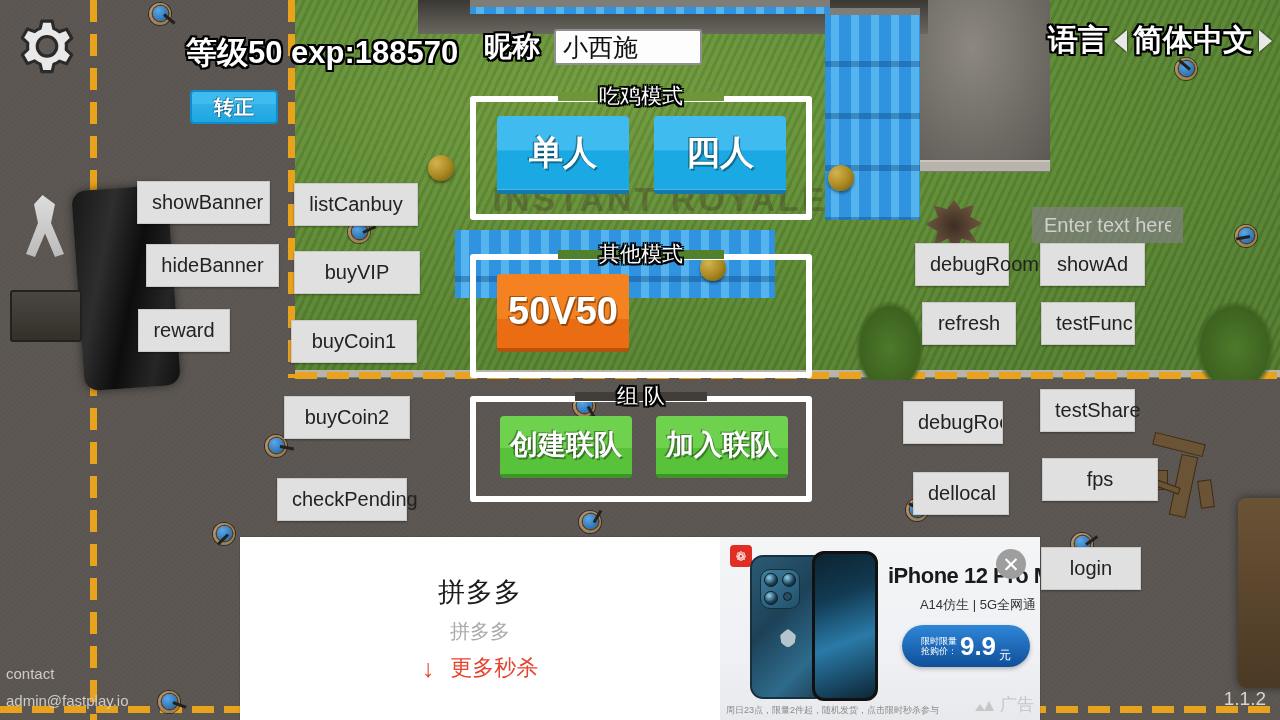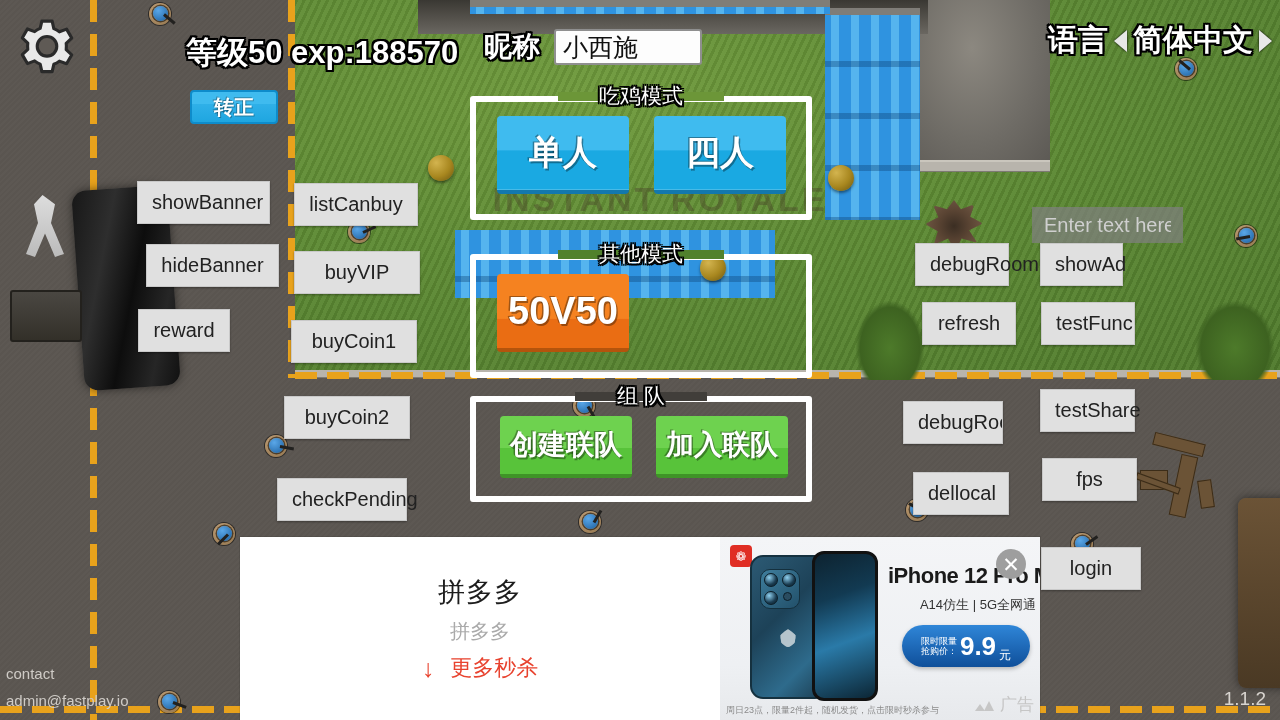--- a/index.html
+++ b/index.html
@@ -504,28 +504,28 @@
 
   <div class="dbtn" style="left:294px; top:183px; width:124px;">listCanbuy</div>
   <div class="dbtn" style="left:294px; top:251px; width:126px;">buyVIP</div>
   <div class="dbtn" style="left:291px; top:320px; width:126px;">buyCoin1</div>
   <div class="dbtn" style="left:284px; top:396px; width:126px;">buyCoin2</div>
   <div class="dbtn" style="left:277px; top:478px; width:130px;">checkPending</div>
 
   <input class="dinput" style="left: 1032px; top: 207px; width: 151px; height: 36px;" type="text" placeholder="Enter text here...">
 
   <div class="dbtn" style="left:915px; top:243px; width:94px;">debugRoom</div>
-  <div class="dbtn" style="left:1040px; top:243px; width:83px;">showAd</div>
+  <div class="dbtn" style="left:1040px; top:243px; width:105px;">showAd</div>
   <div class="dbtn" style="left:922px; top:302px; width:94px;">refresh</div>
   <div class="dbtn" style="left:1041px; top:302px; width:94px;">testFunc</div>
 
   <div class="dbtn" style="left:903px; top:401px; width:100px; overflow:hidden;">debugRoom</div>
   <div class="dbtn" style="left:1040px; top:389px; width:95px;">testShare</div>
   <div class="dbtn" style="left:913px; top:472px; width:96px;">dellocal</div>
-  <div class="dbtn" style="left:1042px; top:458px; width:95px;">fps</div>
+  <div class="dbtn" style="left:1042px; top:458px; width:116px;">fps</div>
   <div class="dbtn" style="left:1041px; top:547px; width:100px;">login</div>
 
   <div id="ad">
     <div id="ad-left">
       <div id="ad-title">拼多多</div>
       <div id="ad-sub">拼多多</div>
       <div id="ad-more">
         <span class="down">↓</span>
         <span>更多秒杀</span>
       </div>

